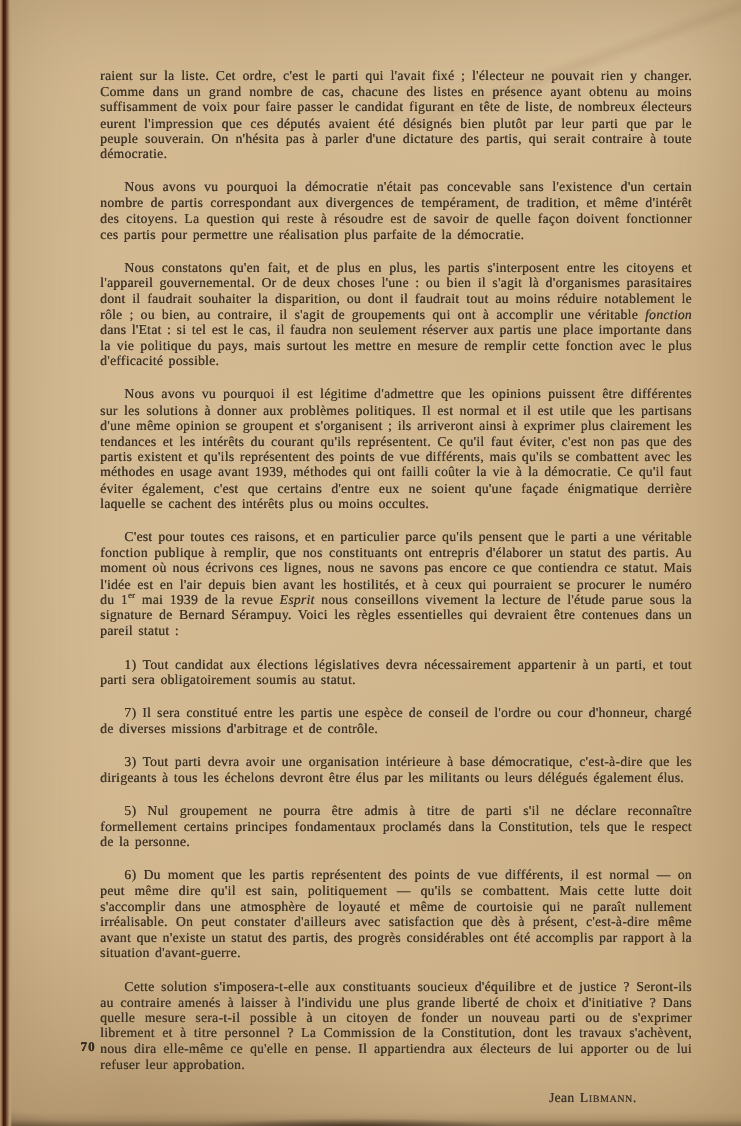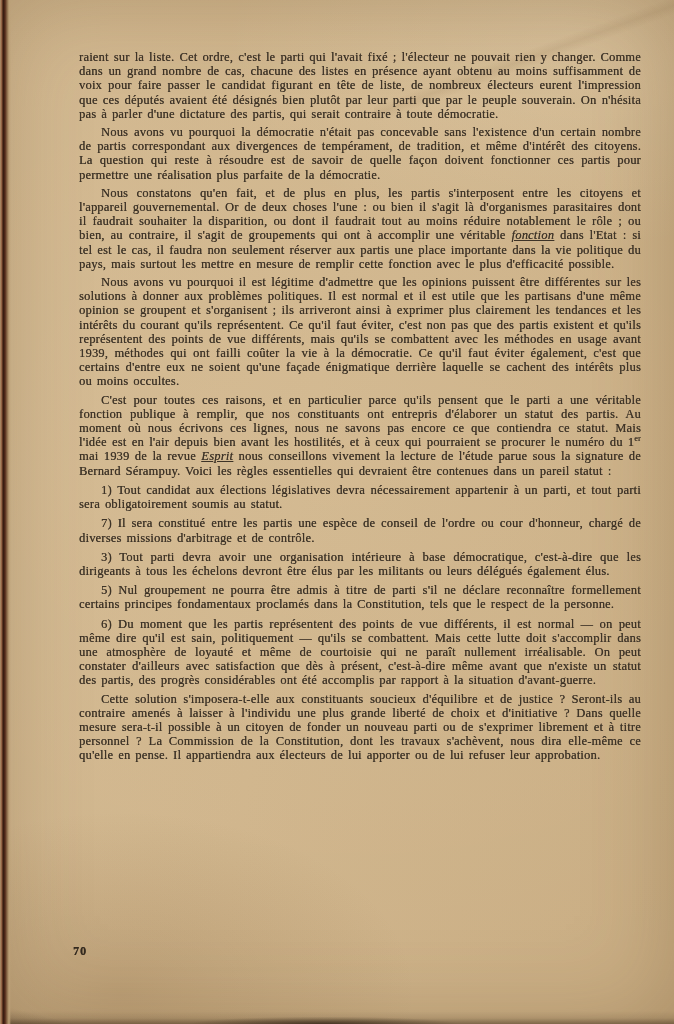--- a/index.html
+++ b/index.html
@@ -44,24 +44,24 @@
     position: absolute;
     left: 75px; top: 46px; width: 570px;
     color: #3d3327;
     font-size: 12.4px;
     line-height: 14.2px;
     text-align: justify;
     letter-spacing: 0.25px;
     word-spacing: 1.6px;
     text-shadow: 0.25px 0 0 rgba(61,51,39,0.85);
   }
-  .text-column p { margin: 4px; text-indent: 22px; }
+  .text-column p { margin: 16px; text-indent: 22px; }
   .text-column p.continuation { text-indent: 0; }
   .text-column p.list-item { margin-top: 5px; }
-  .italic { font-style: italic; text-decoration: underline; }
+  .italic { font-style: italic; }
   .sup { vertical-align: super; font-size: 8px; line-height: 0; }
   .smallcaps { font-variant: small-caps; letter-spacing: 0.6px; }
   .signature-line {
     margin-top: 9px;
     text-align: right;
     padding-right: 50px;
   }
   .page-number {
     position: absolute; left: 73px; top: 944px;
     font-weight: bold; font-size: 12px; color: #33291e;
@@ -81,20 +81,21 @@
       <p class="normal"><span>Nous avons vu pourquoi la démocratie n'était pas concevable sans l'existence d'un certain nombre de partis correspondant aux divergences de tempérament, de tradition, et même d'intérêt des citoyens. La question qui reste à résoudre est de savoir de quelle façon doivent fonctionner ces partis pour permettre une réalisation plus parfaite de la démocratie.</span></p>
       <p class="normal"><span>Nous constatons qu'en fait, et de plus en plus, les partis s'interposent entre les citoyens et l'appareil gouvernemental. Or de deux choses l'une : ou bien il s'agit là d'organismes parasitaires dont il faudrait souhaiter la disparition, ou dont il faudrait tout au moins réduire notablement le rôle ; ou bien, au contraire, il s'agit de groupements qui ont à accomplir une véritable </span><span class="italic">fonction</span><span> dans l'Etat : si tel est le cas, il faudra non seulement réserver aux partis une place importante dans la vie politique du pays, mais surtout les mettre en mesure de remplir cette fonction avec le plus d'efficacité possible.</span></p>
       <p class="normal"><span>Nous avons vu pourquoi il est légitime d'admettre que les opinions puissent être différentes sur les solutions à donner aux problèmes politiques. Il est normal et il est utile que les partisans d'une même opinion se groupent et s'organisent ; ils arriveront ainsi à exprimer plus clairement les tendances et les intérêts du courant qu'ils représentent. Ce qu'il faut éviter, c'est non pas que des partis existent et qu'ils représentent des points de vue différents, mais qu'ils se combattent avec les méthodes en usage avant 1939, méthodes qui ont failli coûter la vie à la démocratie. Ce qu'il faut éviter également, c'est que certains d'entre eux ne soient qu'une façade énigmatique derrière laquelle se cachent des intérêts plus ou moins occultes.</span></p>
       <p class="normal"><span>C'est pour toutes ces raisons, et en particulier parce qu'ils pensent que le parti a une véritable fonction publique à remplir, que nos constituants ont entrepris d'élaborer un statut des partis. Au moment où nous écrivons ces lignes, nous ne savons pas encore ce que contiendra ce statut. Mais l'idée est en l'air depuis bien avant les hostilités, et à ceux qui pourraient se procurer le numéro du 1</span><span class="sup">er</span><span> mai 1939 de la revue </span><span class="italic">Esprit</span><span> nous conseillons vivement la lecture de l'étude parue sous la signature de Bernard Sérampuy. Voici les règles essentielles qui devraient être contenues dans un pareil statut :</span></p>
       <p class="list-item"><span>1) Tout candidat aux élections législatives devra nécessairement appartenir à un parti, et tout parti sera obligatoirement soumis au statut.</span></p>
       <p class="list-item"><span>7) Il sera constitué entre les partis une espèce de conseil de l'ordre ou cour d'honneur, chargé de diverses missions d'arbitrage et de contrôle.</span></p>
       <p class="list-item"><span>3) Tout parti devra avoir une organisation intérieure à base démocratique, c'est-à-dire que les dirigeants à tous les échelons devront être élus par les militants ou leurs délégués également élus.</span></p>
       <p class="list-item"><span>5) Nul groupement ne pourra être admis à titre de parti s'il ne déclare reconnaître formellement certains principes fondamentaux proclamés dans la Constitution, tels que le respect de la personne.</span></p>
       <p class="list-item"><span>6) Du moment que les partis représentent des points de vue différents, il est normal — on peut même dire qu'il est sain, politiquement — qu'ils se combattent. Mais cette lutte doit s'accomplir dans une atmosphère de loyauté et même de courtoisie qui ne paraît nullement irréalisable. On peut constater d'ailleurs avec satisfaction que dès à présent, c'est-à-dire même avant que n'existe un statut des partis, des progrès considérables ont été accomplis par rapport à la situation d'avant-guerre.</span></p>
       <p class="normal"><span>Cette solution s'imposera-t-elle aux constituants soucieux d'équilibre et de justice ? Seront-ils au contraire amenés à laisser à l'individu une plus grande liberté de choix et d'initiative ? Dans quelle mesure sera-t-il possible à un citoyen de fonder un nouveau parti ou de s'exprimer librement et à titre personnel ? La Commission de la Constitution, dont les travaux s'achèvent, nous dira elle-même ce qu'elle en pense. Il appartiendra aux électeurs de lui apporter ou de lui refuser leur approbation.</span></p>
+      <p class="signature-line"><span>Jean </span><span class="smallcaps">Libmann.</span></p>
     </div>
 
   <div class="page-number">70</div>
 
   <div class="corner-curl"></div>
   <div class="bottom-edge"></div>
 </div>
 <div class="spine"></div>
 
 </body></html>

